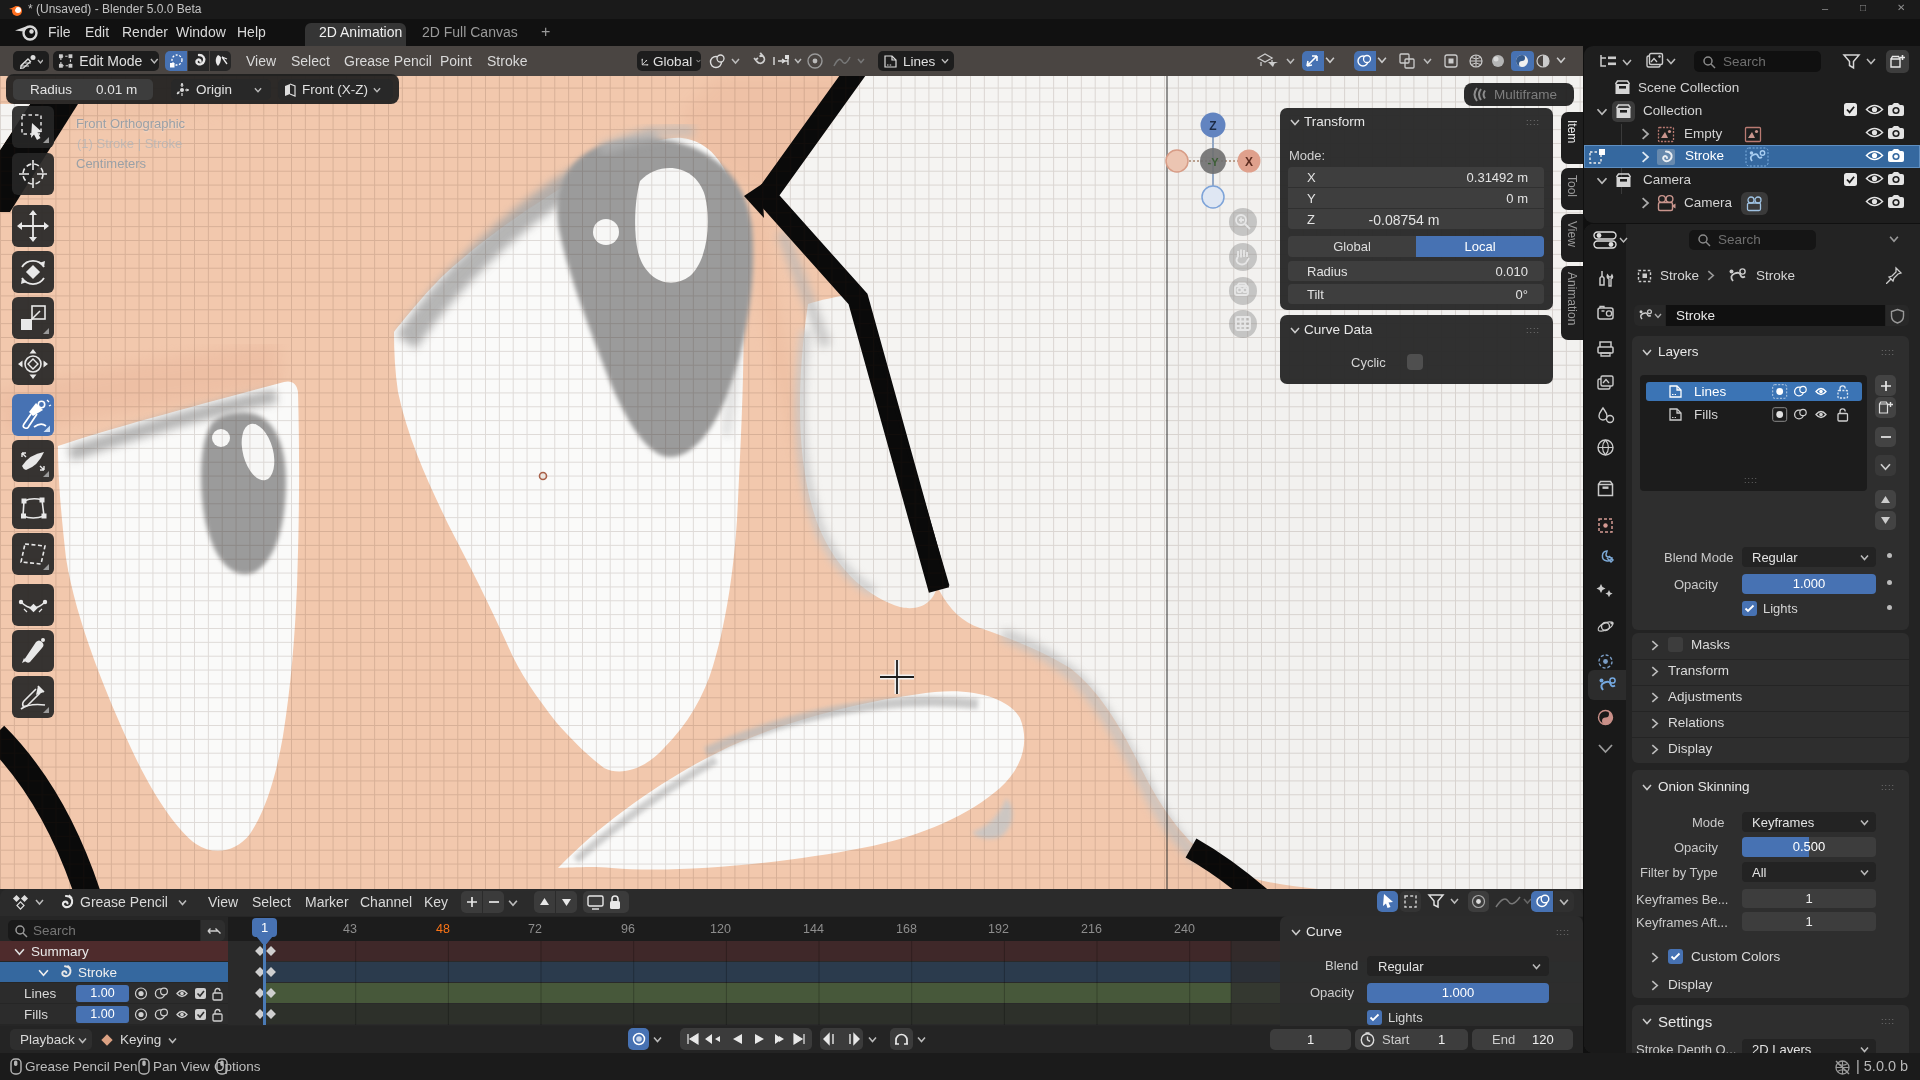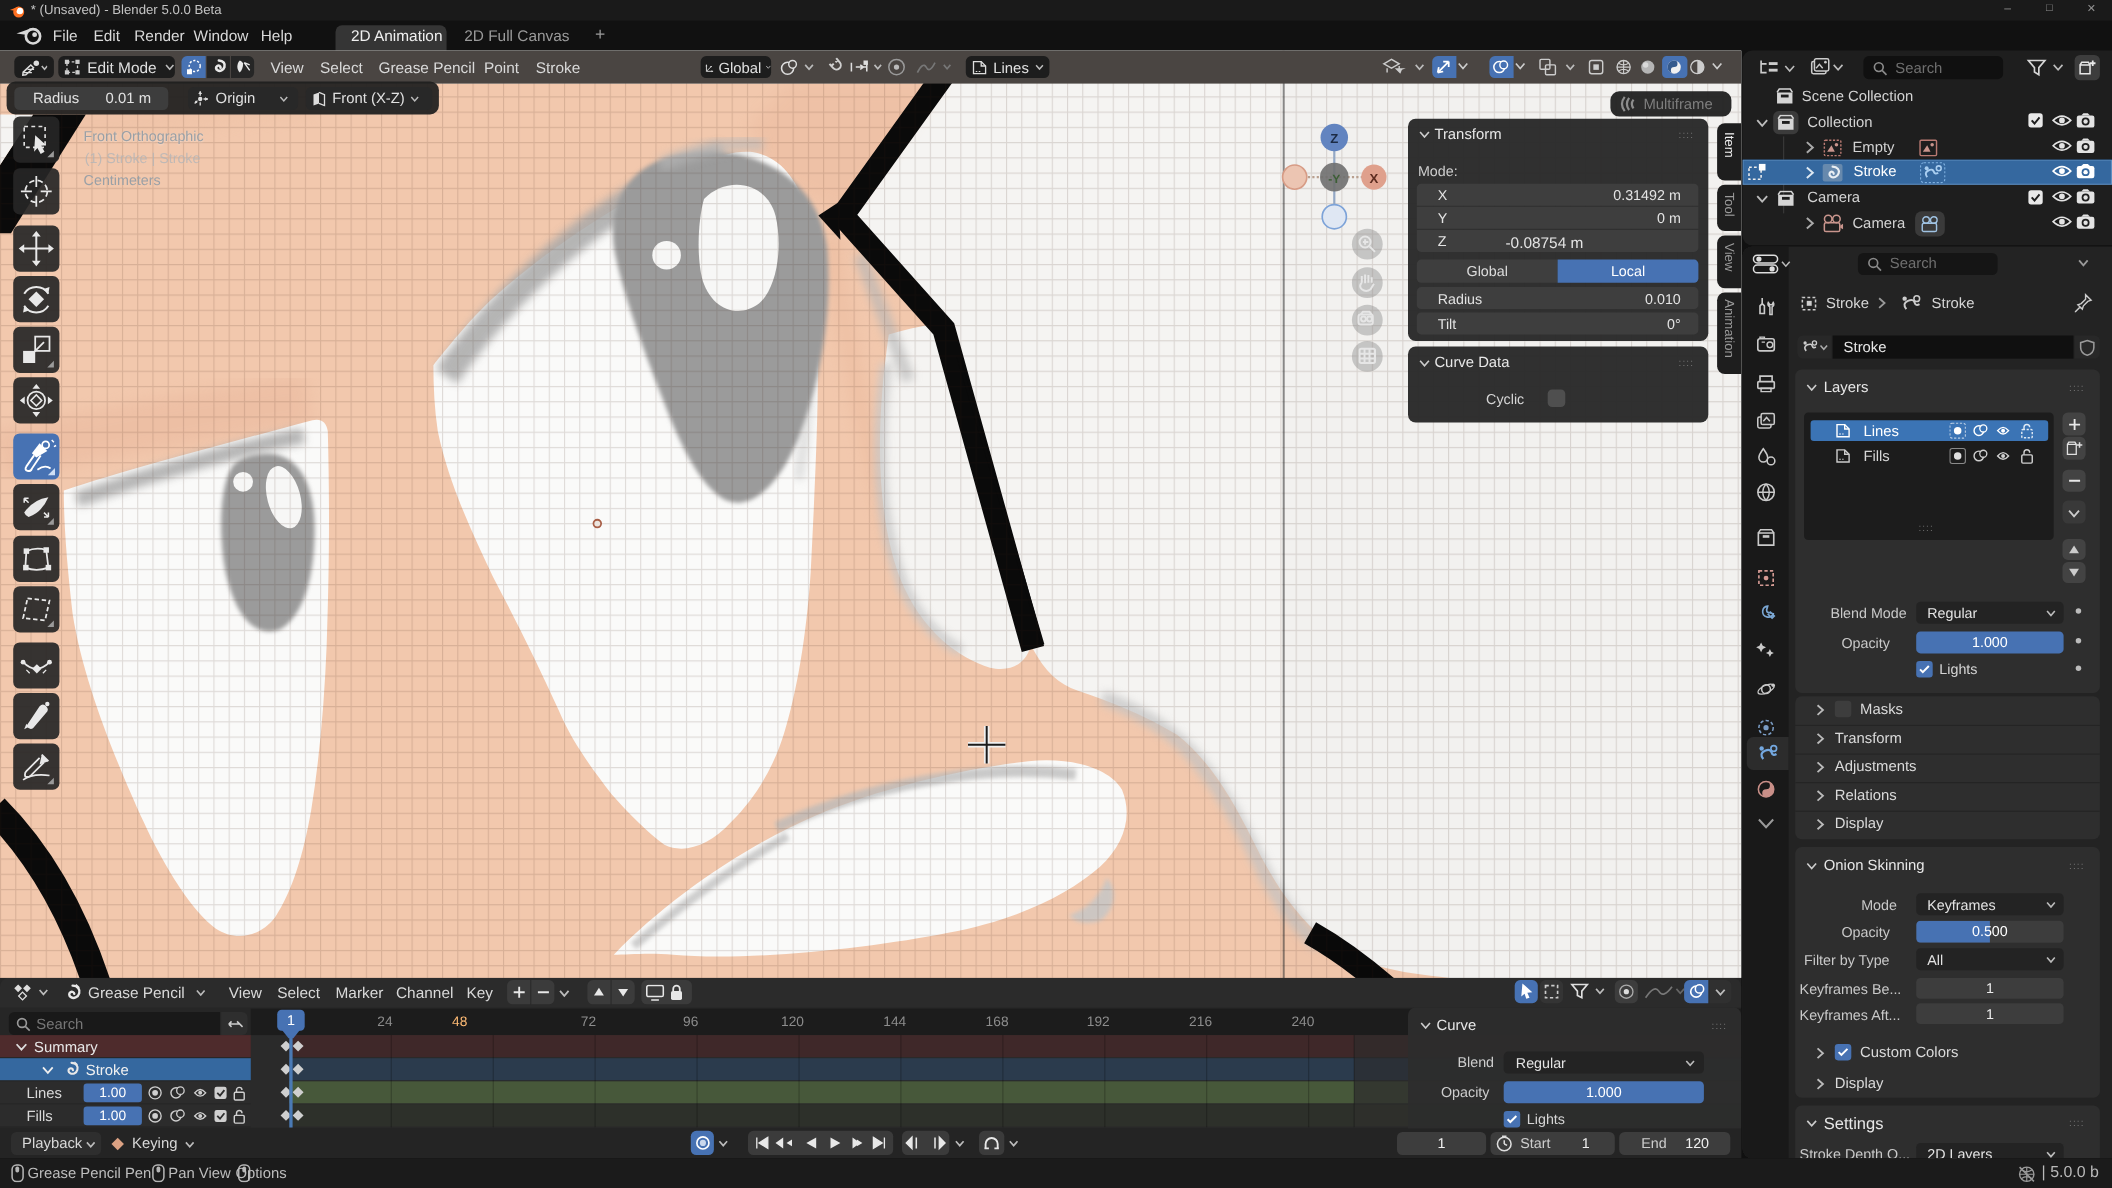--- a/index.html
+++ b/index.html
@@ -550,22 +550,22 @@
  <svg class="abs" style="left:14px;top:35px" width="14" height="14" viewBox="0 0 14 14">
       <circle cx="6" cy="6" r="4" fill="none" stroke="#9a9a9a" stroke-width="1.5"></circle>
       <path d="M9 9 l4 4" stroke="#9a9a9a" stroke-width="1.5"></path>
     </svg>
  <div class="abs" style="left:33px;top:34px;font-size:13.5px;color:#767676">Search</div>
  <div class="abs" style="left:201px;top:31px;width:24px;height:21px;background:#2e2e2e;border-radius:0 5px 5px 0"></div>
  <svg class="abs" style="left:205px;top:37px" width="16" height="10" viewBox="0 0 16 10">
       <path d="M3 5 h10 M3 5 l2.5 -2.5 M3 5 l2.5 2.5 M13 5 l-2.5 -2.5 M13 5 l2.5 2.5" stroke="#ccc" stroke-width="1.4" fill="none"></path>
     </svg>
  <div class="abs" style="left:228px;top:28px;width:1355px;height:24px;background:#1c1c1c"></div>
- <div class="abs" style="left:343px;top:33px;font-size:12.5px;color:#8d8d8d">24</div>
- <div class="abs" style="left:411px;top:33px;font-size:12.5px;color:#fdba74">48</div>
+ <div class="abs" style="left:343px;top:33px;font-size:12.5px;color:#8d8d8d">43</div>
+ <div class="abs" style="left:436px;top:33px;font-size:12.5px;color:#f97316">48</div>
  <div class="abs" style="left:528px;top:33px;font-size:12.5px;color:#8d8d8d">72</div>
  <div class="abs" style="left:621px;top:33px;font-size:12.5px;color:#8d8d8d">96</div>
  <div class="abs" style="left:710px;top:33px;font-size:12.5px;color:#8d8d8d">120</div>
  <div class="abs" style="left:803px;top:33px;font-size:12.5px;color:#8d8d8d">144</div>
  <div class="abs" style="left:896px;top:33px;font-size:12.5px;color:#8d8d8d">168</div>
  <div class="abs" style="left:988px;top:33px;font-size:12.5px;color:#8d8d8d">192</div>
  <div class="abs" style="left:1081px;top:33px;font-size:12.5px;color:#8d8d8d">216</div>
  <div class="abs" style="left:1174px;top:33px;font-size:12.5px;color:#8d8d8d">240</div>
  
  <div class="abs" style="left:228px;top:52px;width:1355px;height:84px;background:#2a2a2a"></div>

